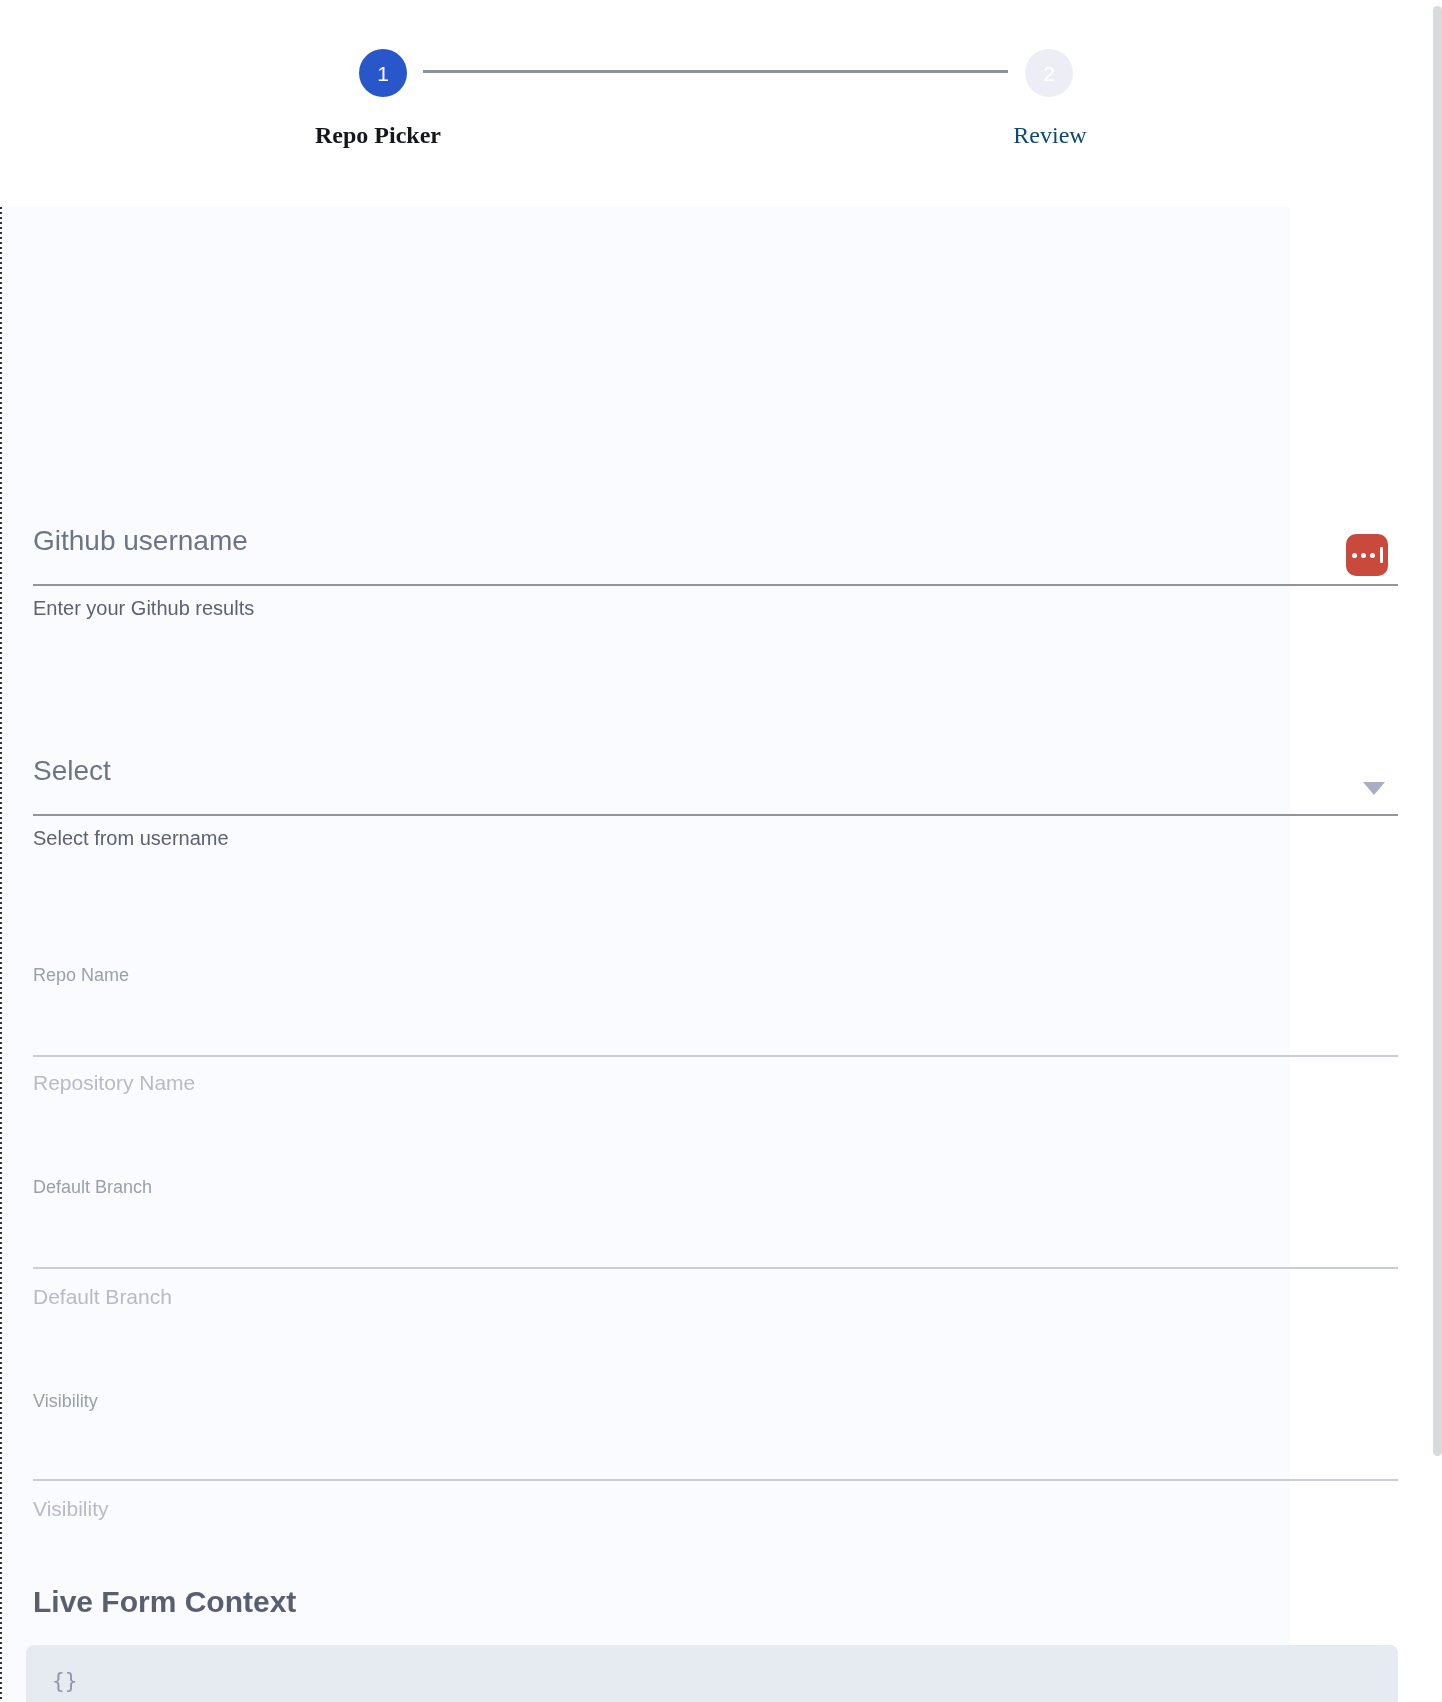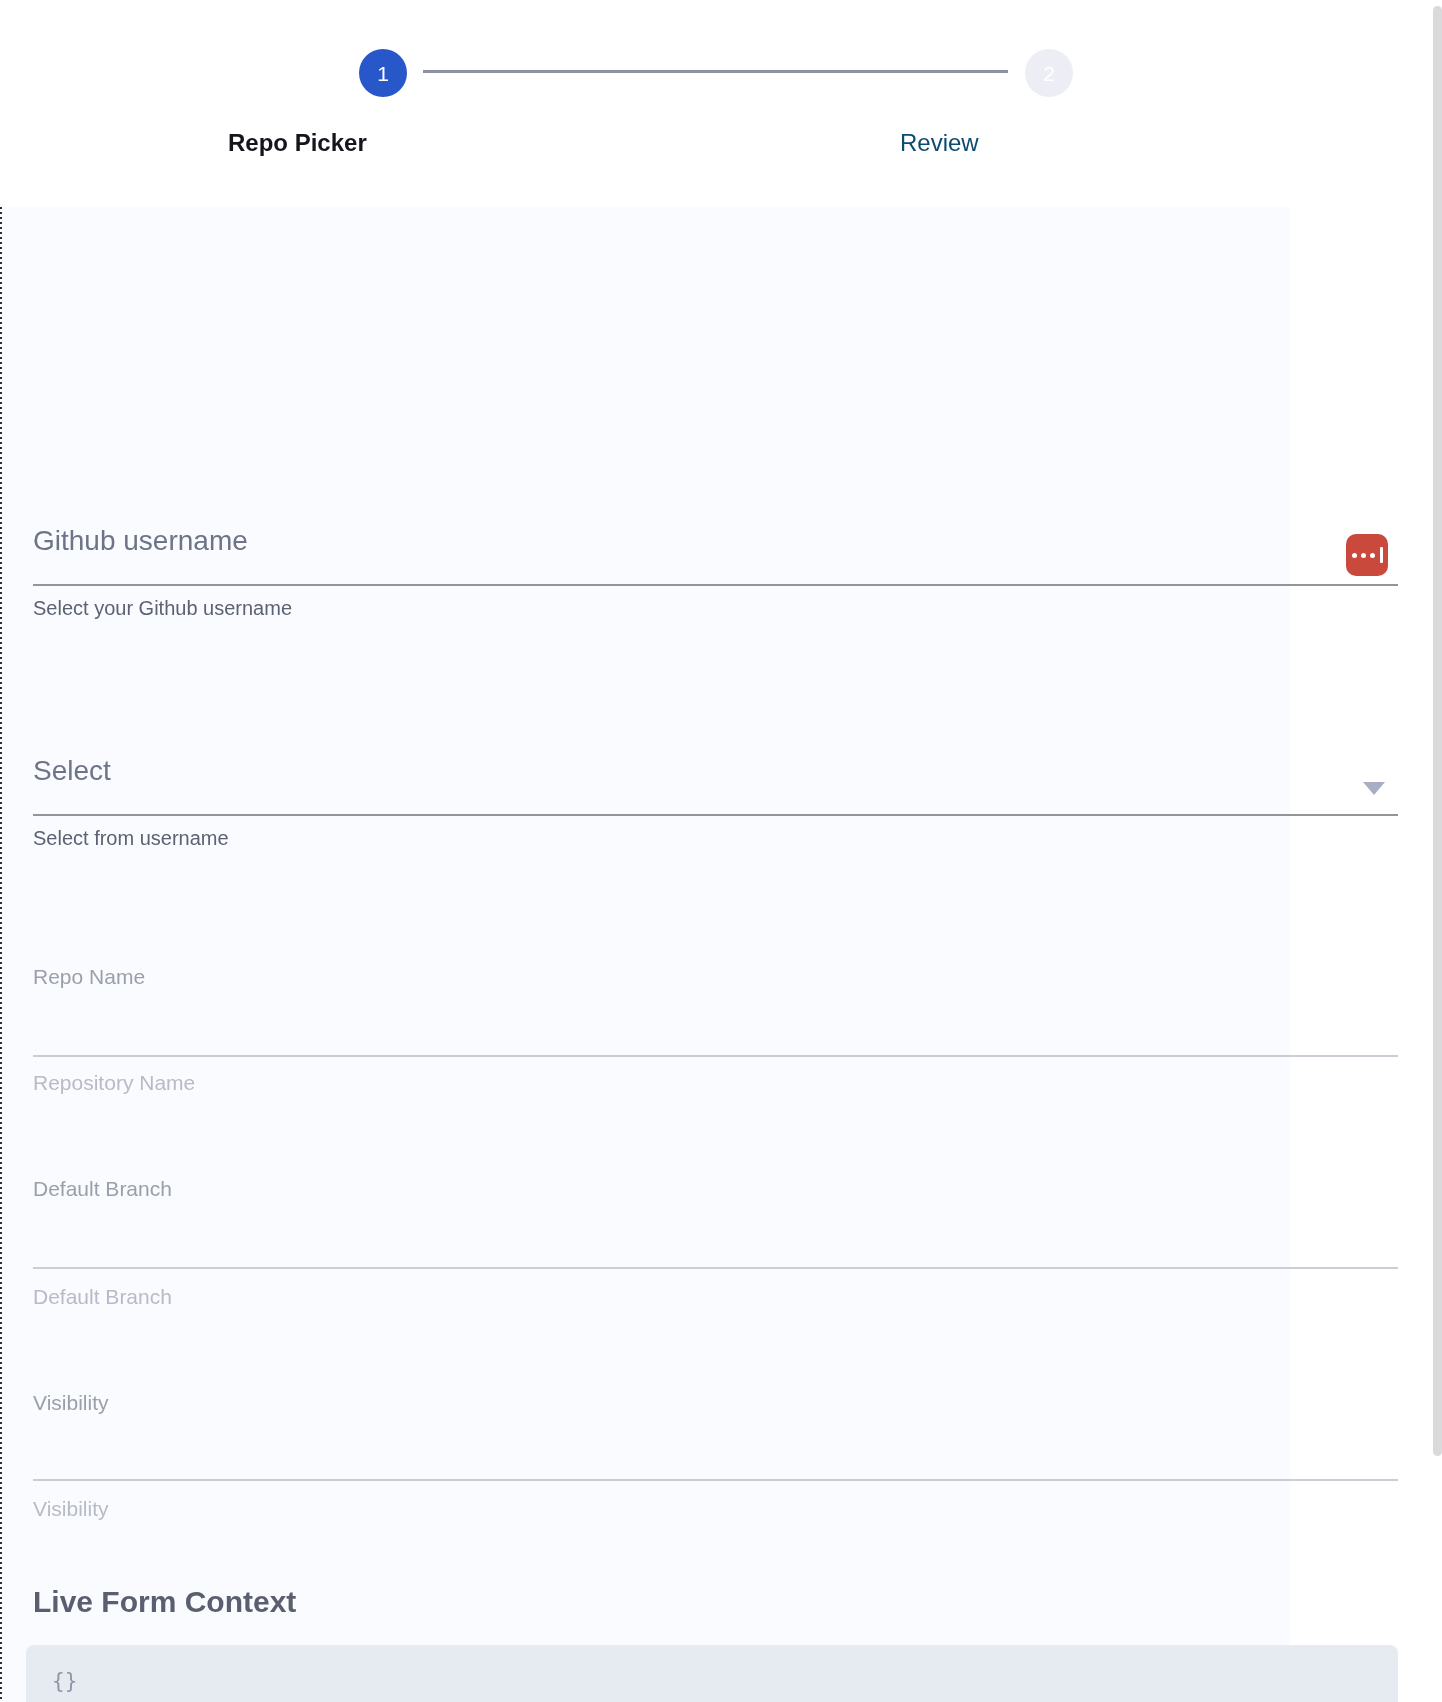--- a/index.html
+++ b/index.html
@@ -12,21 +12,21 @@
   .step-circle {
     width:48px; height:48px; border-radius:50%;
     display:flex; align-items:center; justify-content:center;
     font-size:21px; line-height:1; cursor:pointer;
   }
   .step-circle.active   { background:var(--step-active-bg); color:#ffffff; }
   .step-circle.inactive { background:var(--step-inactive-bg); color:#ffffff; }
   #step1 { left:359px; top:49px; }
   #step2 { left:1025px; top:49px; }
   #connector { left:423px; top:70px; width:585px; height:2.5px; background:var(--connector); }
-  .step-label { top:129px; width:300px; text-align:left; font-size:24px; }
+  .step-label { top:122px; width:300px; text-align:center; font-size:24px;font-family:Liberation Serif, serif; }
   #step1-label { left:228px; color:#14161c; font-weight:600; }
   #step2-label { left:900px; color:#0c4a6e; font-weight:400; }
 
   
   #panel { left:0; top:207px; width:1290px; height:1495px; background:var(--panel-bg); }
   #panel::before {
     content:""; position:absolute; left:0; top:0; width:2px; height:100%;
     background:repeating-linear-gradient(to bottom, #2e2e2e 0 2px, transparent 2px 5px);
   }
 
@@ -52,21 +52,21 @@
   #select-placeholder { top:548px; }
   #select-underline   { top:607px; }
   #select-helper      { top:620px; }
   #select-caret {
     left:1363px; top:575px; width:0; height:0; cursor:pointer;
     border-left:11px solid transparent; border-right:11px solid transparent;
     border-top:13px solid #a9aec2;
   }
 
   
-  .field-label       { left:33px; font-size:21px; color:#9aa0ab; }
+  .field-label       { left:33px; font-size:18px; color:#9aa0ab; }
   .field-placeholder { left:33px; font-size:21px; color:#b7bbc7; }
 
   #f1-label { top:758px; }  #f1-line { top:848px; }  #f1-ph { top:864px;text-align:center; }
   #f2-label { top:970px; }  #f2-line { top:1060px; } #f2-ph { top:1078px; }
   #f3-label { top:1184px; } #f3-line { top:1272px; } #f3-ph { top:1290px; }
 
   
   #context-heading { left:33px; top:1378px; font-size:30px; font-weight:700; color:#5a5f70; }
   #context-block {
     left:26px; top:1438px; width:1372px; height:400px;
@@ -106,21 +106,21 @@
 
   <div class="abs" id="lastpass">
     <span class="dot"></span>
     <span class="dot"></span>
     <span class="dot"></span>
     <span class="bar"></span>
   </div>
 
   <div class="abs underline-dark" id="gh-underline"></div>
 
-  <div class="abs helper-text" id="gh-helper">Select your Github username</div>
+  <div class="abs helper-text" id="gh-helper">Enter your Github results</div>
 
   <div class="abs big-placeholder" id="select-placeholder">Select</div>
 
   <div class="abs" id="select-caret"></div>
 
   <div class="abs underline-dark" id="select-underline"></div>
 
   <div class="abs helper-text" id="select-helper">Select from username</div>
 
   <div class="abs field-label" id="f1-label">Repo Name</div>

